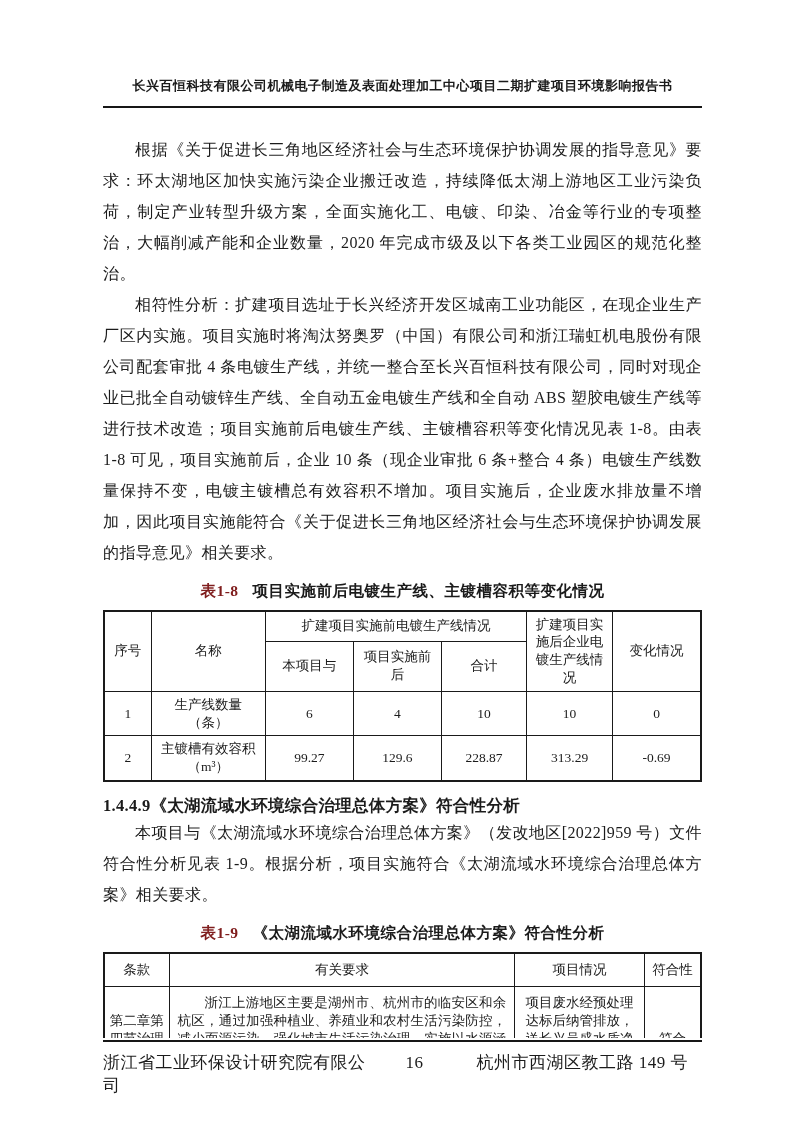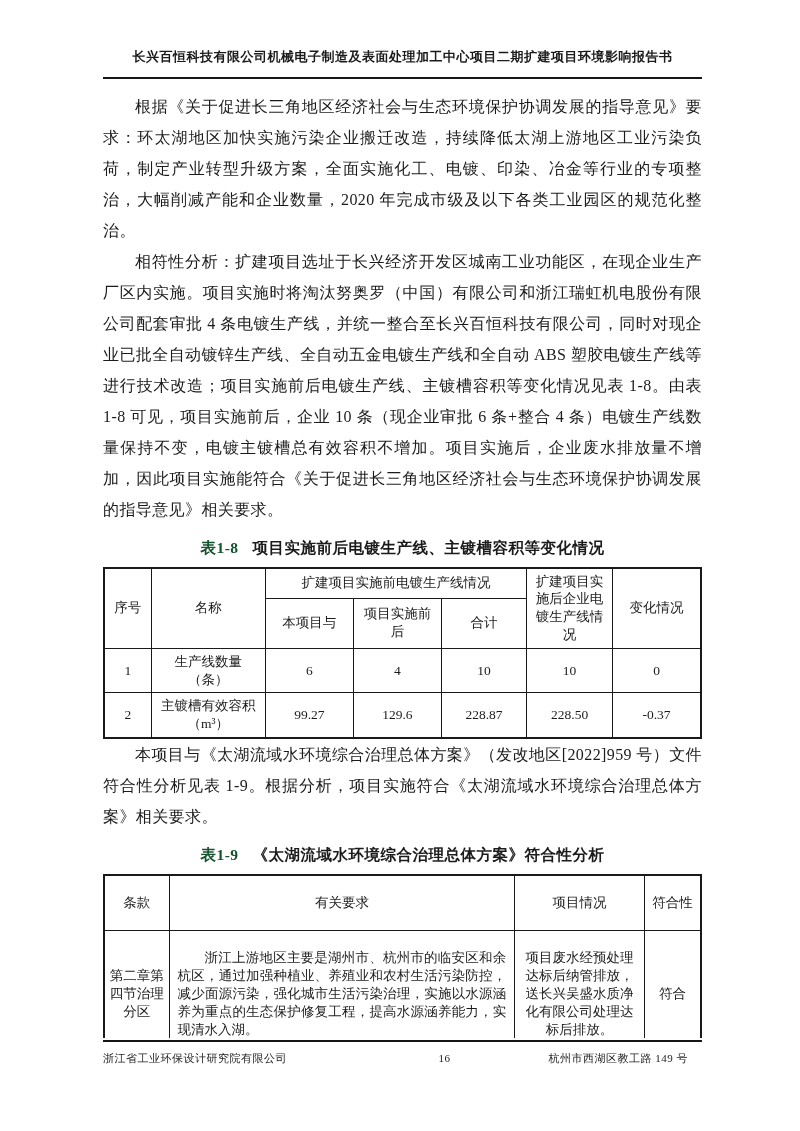--- a/index.html
+++ b/index.html
@@ -25,29 +25,30 @@
   }
   .doc-header {
     padding-top: 47px;
     text-align: center;
     font-size: 13px;
     line-height: 1.5;
     letter-spacing: 0.5px;
     border-bottom: 2px solid #161616;
     padding-bottom: 10px;
     font-weight: bold;
+    margin-top: 29px;
   }
   .body-para {
     font-size: 16px;
     line-height: 31px;
     text-align: justify;
     text-indent: 2em;
     letter-spacing: 0.4px;
   }
-  .para-group { margin-top: 12px; }
+  .para-group { margin-top: 26px; }
   .table-title {
     margin-top: 13px;
     text-align: center;
     font-weight: bold;
     font-size: 15.5px;
     letter-spacing: 0.5px;
   }
   .table-title .tbl-label { margin-right: 14px; }
   .section-heading {
     margin-top: 13px;
@@ -63,43 +64,43 @@
   .data-table { margin-top: 8px; border: 2px solid #1a1a1a; }
   .data-table td, .data-table th {
     border: 1px solid #1a1a1a;
     font-weight: normal;
     text-align: center;
     vertical-align: middle;
     font-size: 13.5px;
     line-height: 1.32;
     padding: 4px 6px;
   }
-  .t19 td, .t19 th { line-height: 1.33; padding: 18px 4px; }
+  .t19 td, .t19 th { line-height: 1.33; padding: 7px 4px; }
   .t19 .req-cell {
     text-align: justify;
     text-indent: 2em;
     padding: 4px 8px;
     margin-top: 28px;
   }
   .doc-footer {
     position: absolute;
     left: 103px;
     top: 1040px;
     width: 599px;
     border-top: 2px solid #161616;
     padding-top: 9px;
     display: flex;
     align-items: baseline;
-    font-size: 11px;
+    font-size: 17px;
     letter-spacing: 0.5px;
   }
   .doc-footer .f-left  { width: 46%; text-align: left; }
-  .doc-footer .f-mid   { width: 12%; text-align: right; }
+  .doc-footer .f-mid   { width: 12%; text-align: center; }
   .doc-footer .f-right { width: 42%; text-align: right; padding-right: 14px; }
-  .blue-label { color: #14532d; }
+  .blue-label { color: #7f1d1d; }
 </style>
 </head>
 <body>
 
 <div class="page">
   <div class="content">
 
     <div class="doc-header">长兴百恒科技有限公司机械电子制造及表面处理加工中心项目二期扩建项目环境影响报告书</div>
 
     <div class="para-group">
@@ -142,26 +143,27 @@
         <td>10</td>
         <td>10</td>
         <td>0</td>
       </tr>
       <tr>
         <td>2</td>
         <td>主镀槽有效容积（m³）</td>
         <td>99.27</td>
         <td>129.6</td>
         <td>228.87</td>
-        <td>228.50</td>
-        <td>-0.37</td>
+        <td>313.29</td>
+        <td>-0.69</td>
       </tr>
     </tbody>
       </table>
 
+    <div class="section-heading">1.4.4.9《太湖流域水环境综合治理总体方案》符合性分析</div>
 
     <p class="body-para">本项目与《太湖流域水环境综合治理总体方案》（发改地区[2022]959 号）文件符合性分析见表 1-9。根据分析，项目实施符合《太湖流域水环境综合治理总体方案》相关要求。</p>
 
     <div class="table-title">
       <span class="tbl-label blue-label">表1-9</span><span>《太湖流域水环境综合治理总体方案》符合性分析</span>
     </div>
 
     <table class="data-table t19">
       <colgroup>
         <col style="width:10.9%">

